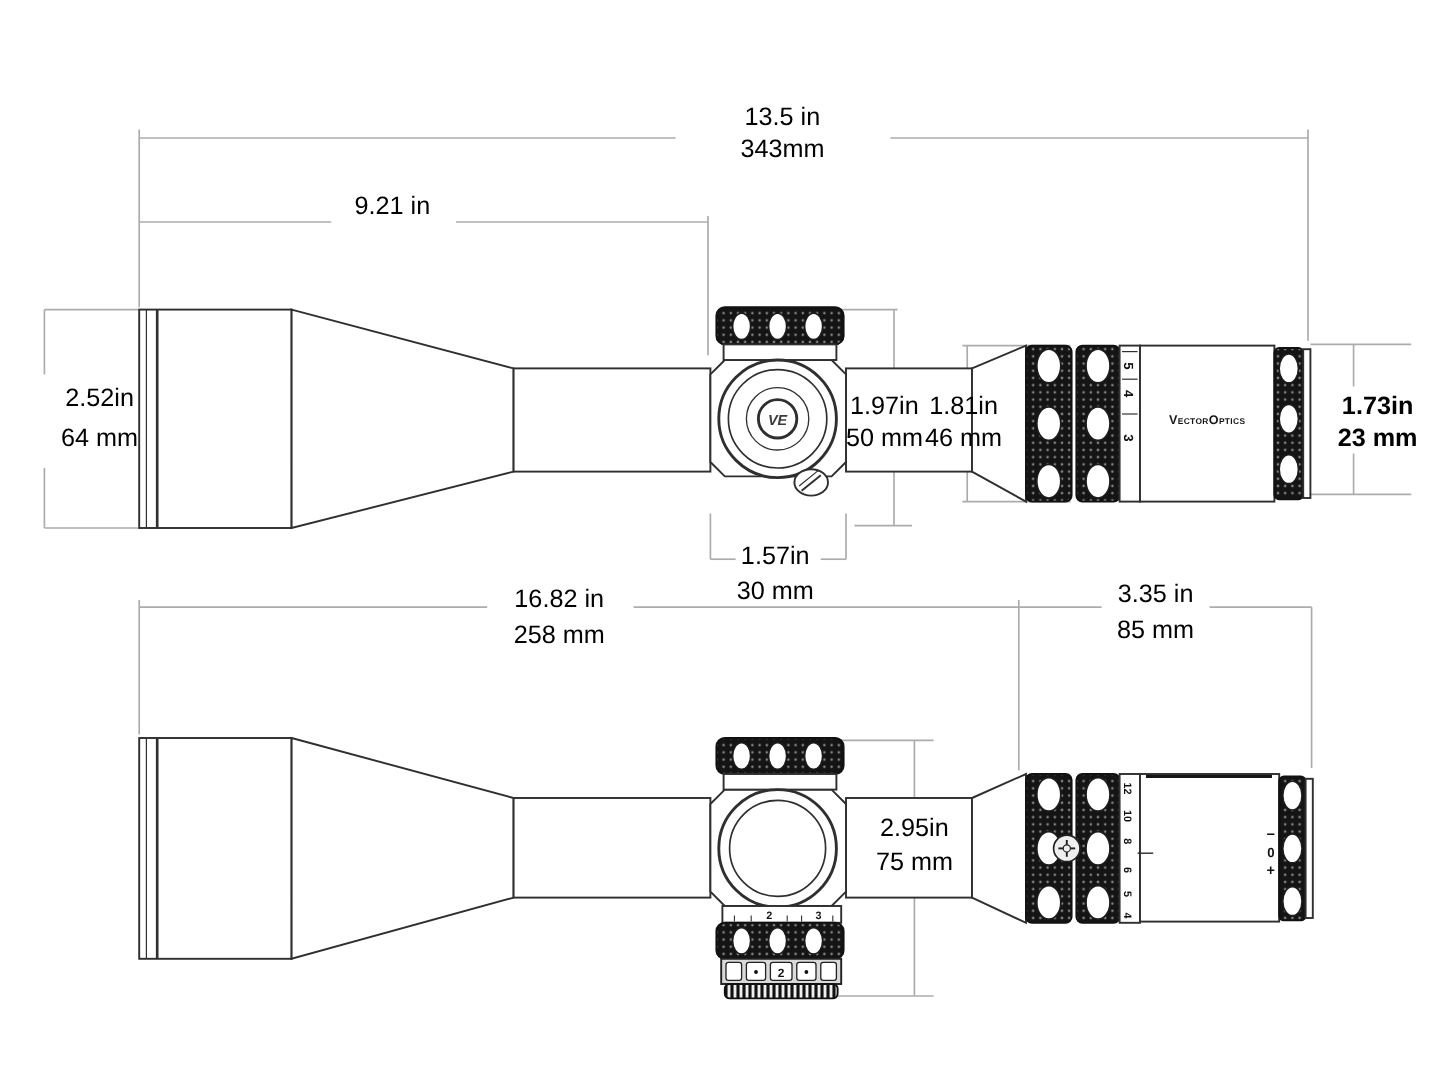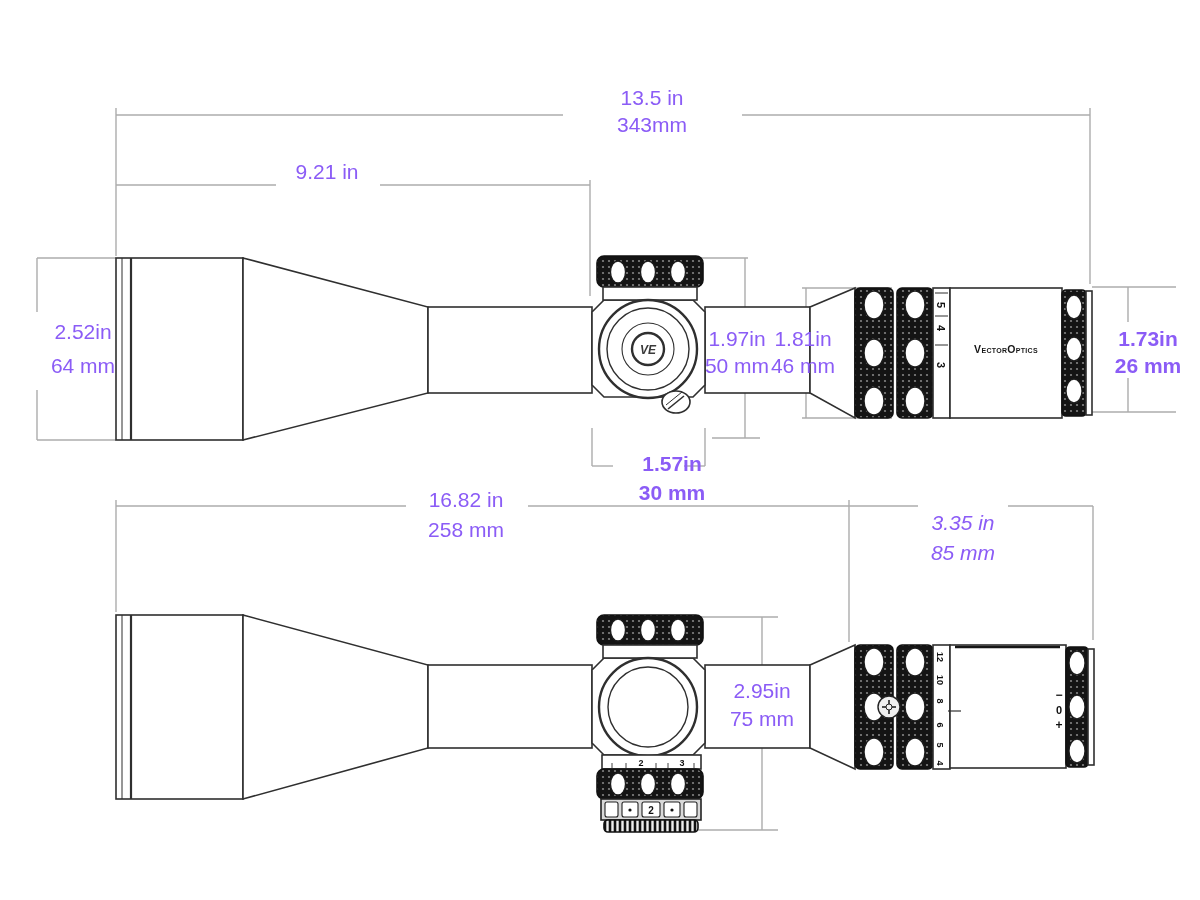--- a/index.html
+++ b/index.html
@@ -2,21 +2,21 @@
 <html><head>
 <meta charset="utf-8">
 <style>
   html,body{margin:0;padding:0;background:#fff;}
   #stage{
     position:relative;width:1200px;height:900px;background:#ffffff;
     font-family:"Liberation Sans", sans-serif;overflow:hidden;
   }
   svg{position:absolute;left:0;top:0;}
   .dim{
-    position:absolute;color:#8b5cf6;font-size:21px;line-height:27px;
+    position:absolute;color:#000000;font-size:21px;line-height:27px;
     text-align:center;white-space:nowrap;
   }
   .dim span{display:block;}
   .dim.left{text-align:center;}
 </style>
 </head>
 <body>
 
 <div id="stage">
 
@@ -267,31 +267,31 @@
 <div class="dim" style="left:692px;top:325px;width:90px;">
   <span>1.97in</span>
   <span>50 mm</span>
 </div>
 <div class="dim" style="left:758px;top:325px;width:90px;">
   <span>1.81in</span>
   <span>46 mm</span>
 </div>
 <div class="dim" style="left:1100px;top:325px;width:96px;font-weight:bold;">
   <span>1.73in</span>
-  <span>26 mm</span>
-</div>
-<div class="dim" style="left:612px;top:449px;width:120px;line-height:29px;font-weight:bold;">
+  <span>23 mm</span>
+</div>
+<div class="dim" style="left:586px;top:449px;width:120px;line-height:29px;">
   <span>1.57in</span>
   <span>30 mm</span>
 </div>
 <div class="dim" style="left:376px;top:485px;width:180px;line-height:30px;">
   <span>16.82 in</span>
   <span>258 mm</span>
 </div>
-<div class="dim" style="left:873px;top:508px;width:180px;line-height:30px;font-style:italic;">
+<div class="dim" style="left:873px;top:481px;width:180px;line-height:30px;">
   <span>3.35 in</span>
   <span>85 mm</span>
 </div>
 <div class="dim" style="left:702px;top:677px;width:120px;line-height:28px;">
   <span>2.95in</span>
   <span>75 mm</span>
 </div>
 
 </div>
 

